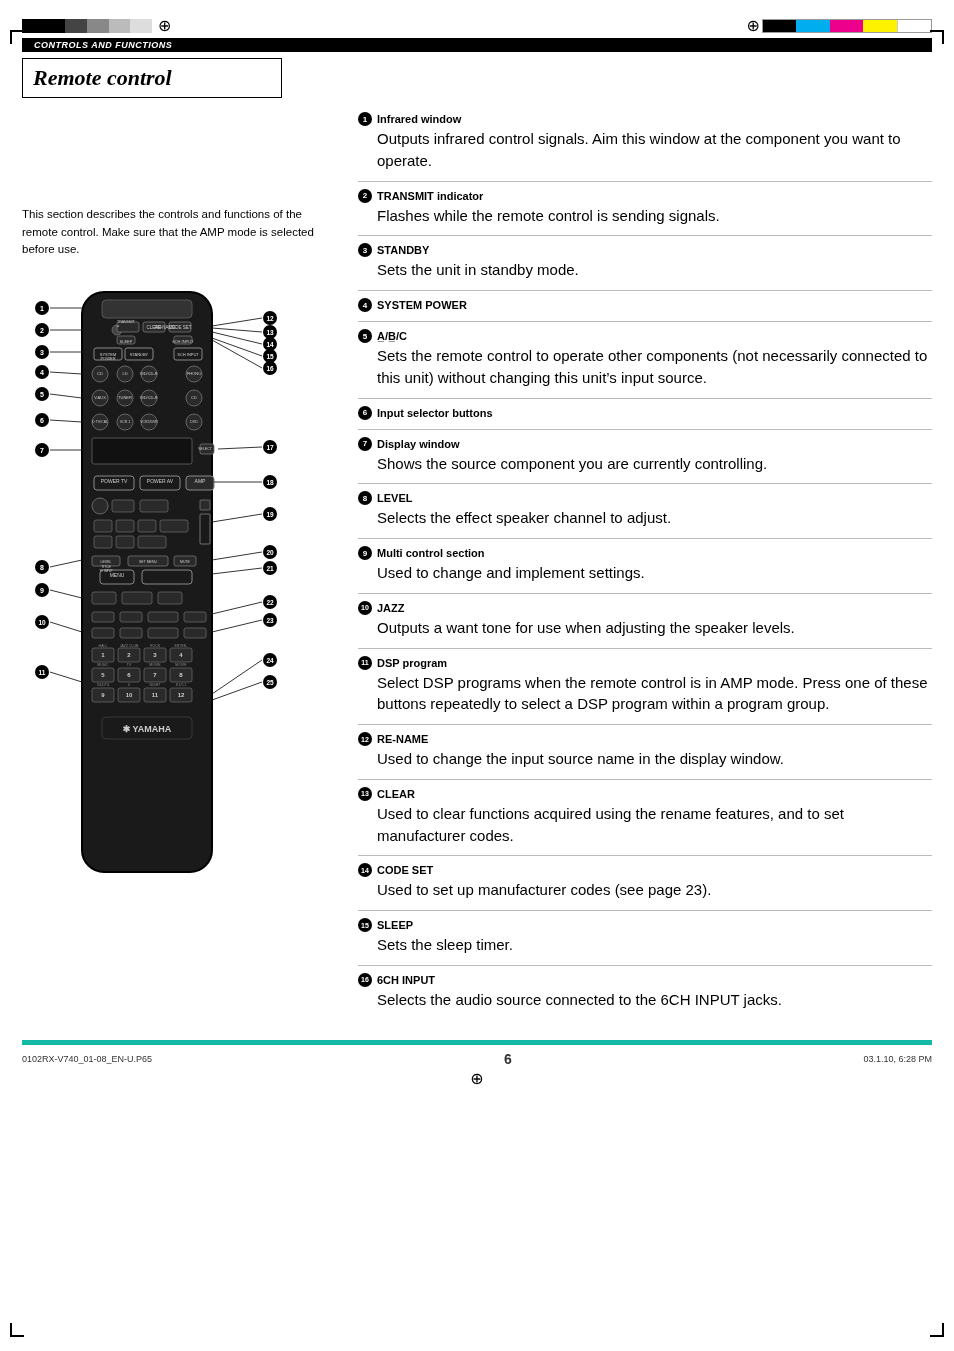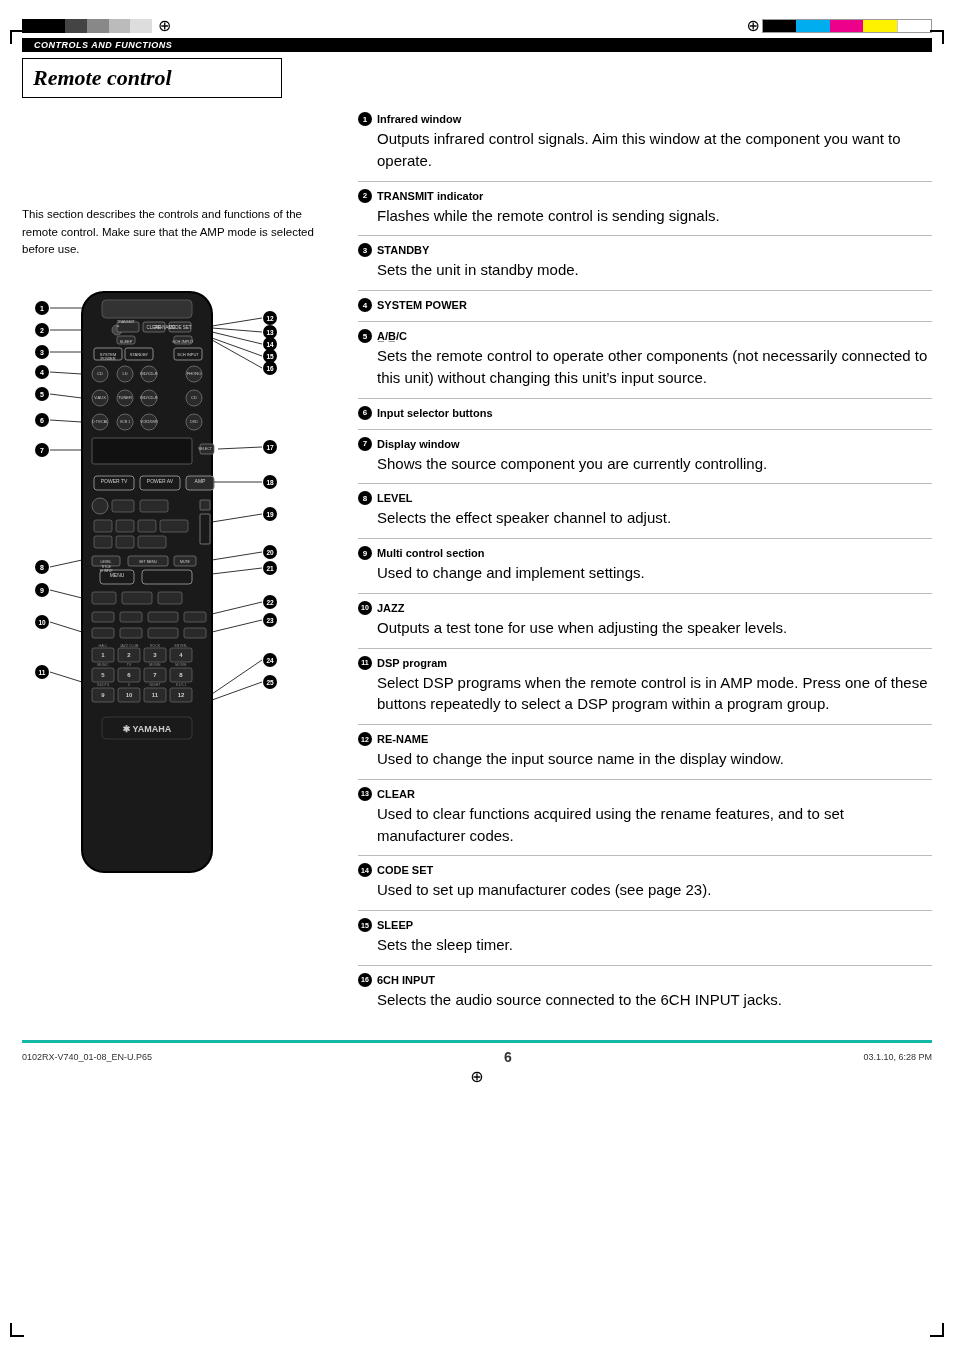--- a/index.html
+++ b/index.html
@@ -75,21 +75,21 @@
       font-size: 11px;
     }
 
     
     .footer {
       display: flex;
       justify-content: space-between;
       align-items: center;
       margin-top: 20px;
       padding-top: 6px;
-      border-top: 3px solid #14b8a6;
+      border-top: 5px solid #14b8a6;
       font-size: 9px;
       color: #333;
     }
     .page-number {
       font-size: 14px;
       font-weight: bold;
     }
 
     
     .remote-svg-wrap {
@@ -580,21 +580,21 @@
         </div>
         <div class="desc-row-body">Used to change and implement settings.</div>
       </div>
       <hr class="thin">
 
       <div class="desc-row">
         <div class="desc-row-title">
           <span class="num-circle" style="font-size:7px">10</span>
           <span class="desc-title-text">JAZZ</span>
         </div>
-        <div class="desc-row-body">Outputs a test tone for use when adjusting the speaker levels.</div>
+        <div class="desc-row-body">Outputs a want tone for use when adjusting the speaker levels.</div>
       </div>
       <hr class="thin">
 
       <div class="desc-row">
         <div class="desc-row-title">
           <span class="num-circle" style="font-size:7px">11</span>
           <span class="desc-title-text">DSP program</span>
         </div>
         <div class="desc-row-body">Select DSP programs when the remote control is in AMP mode. Press one of these buttons repeatedly to select a DSP program within a program group.</div>
       </div>

